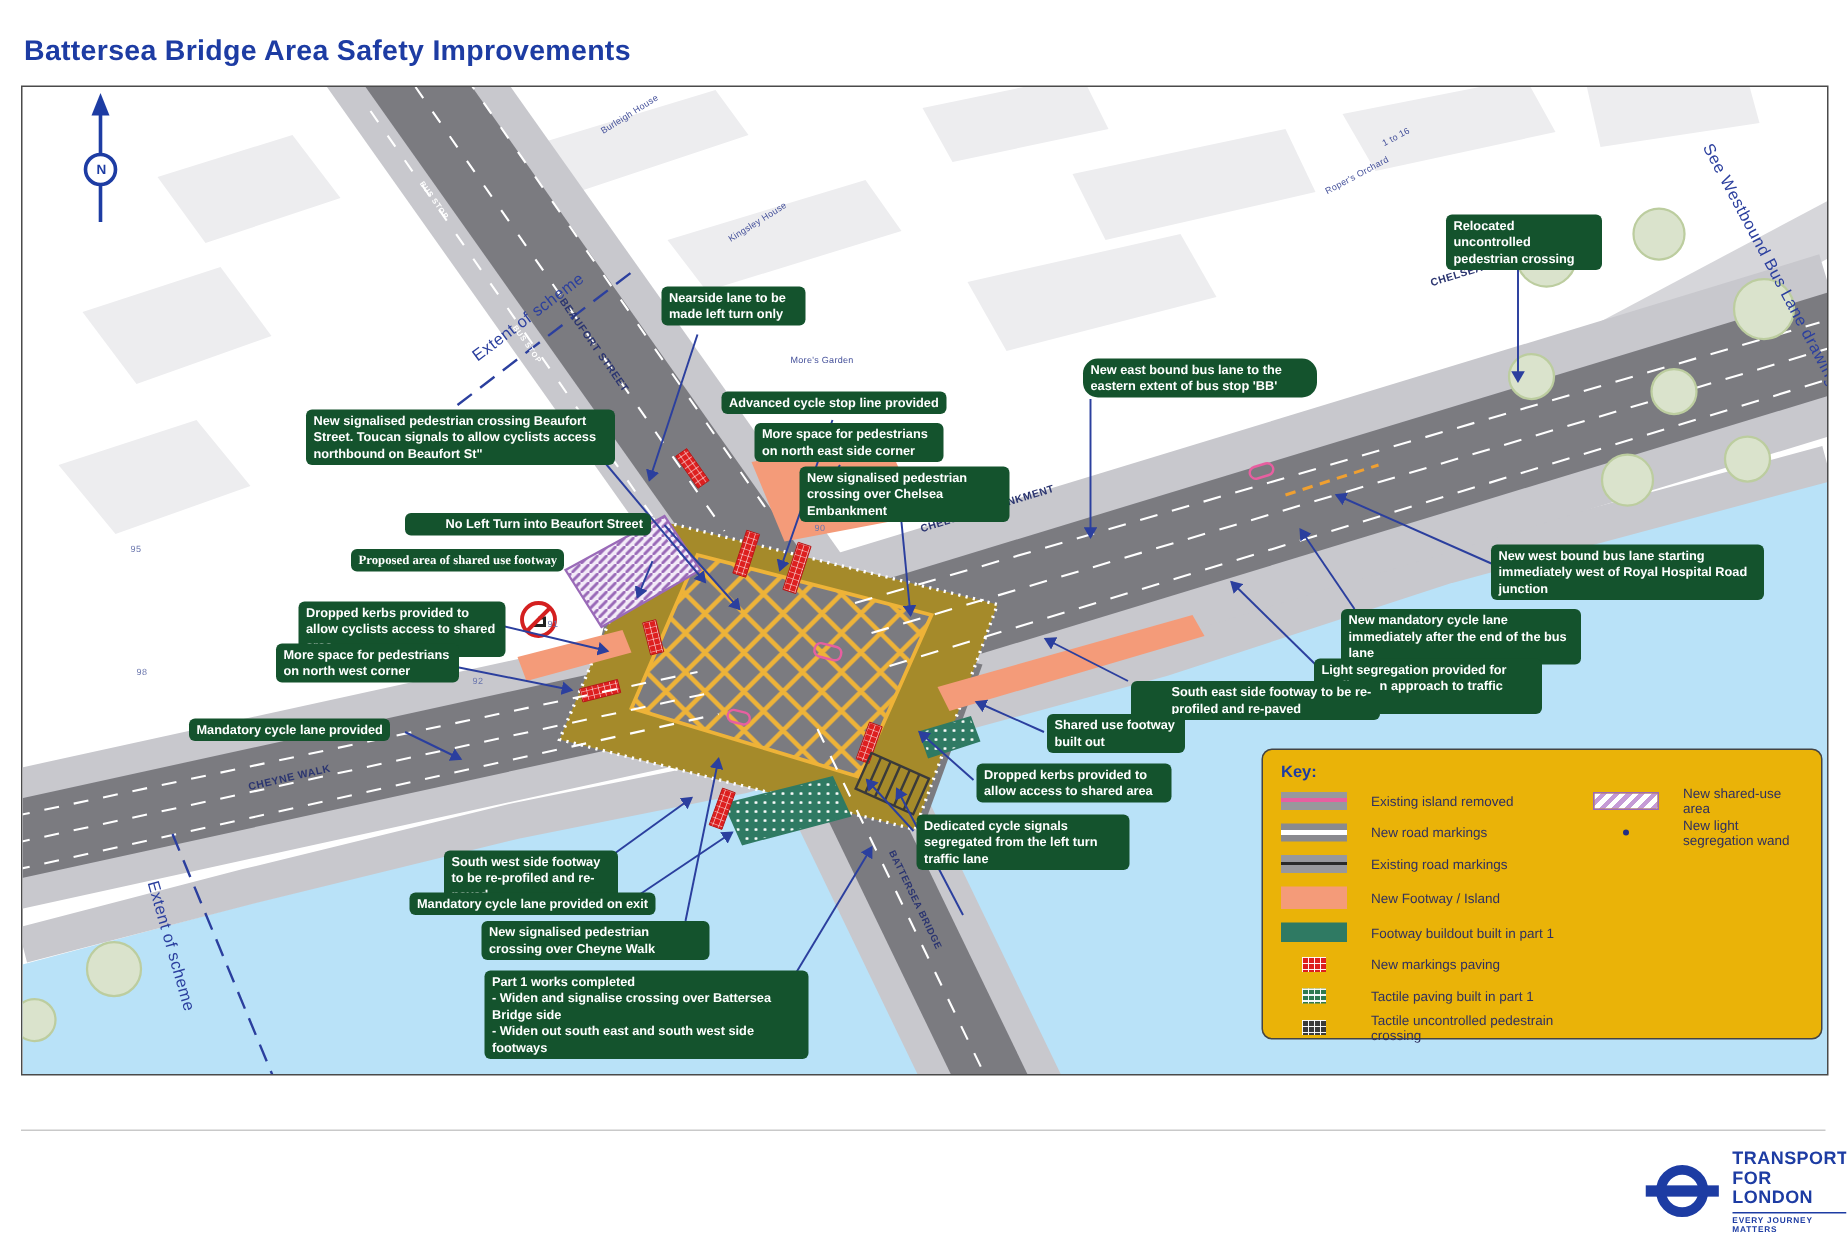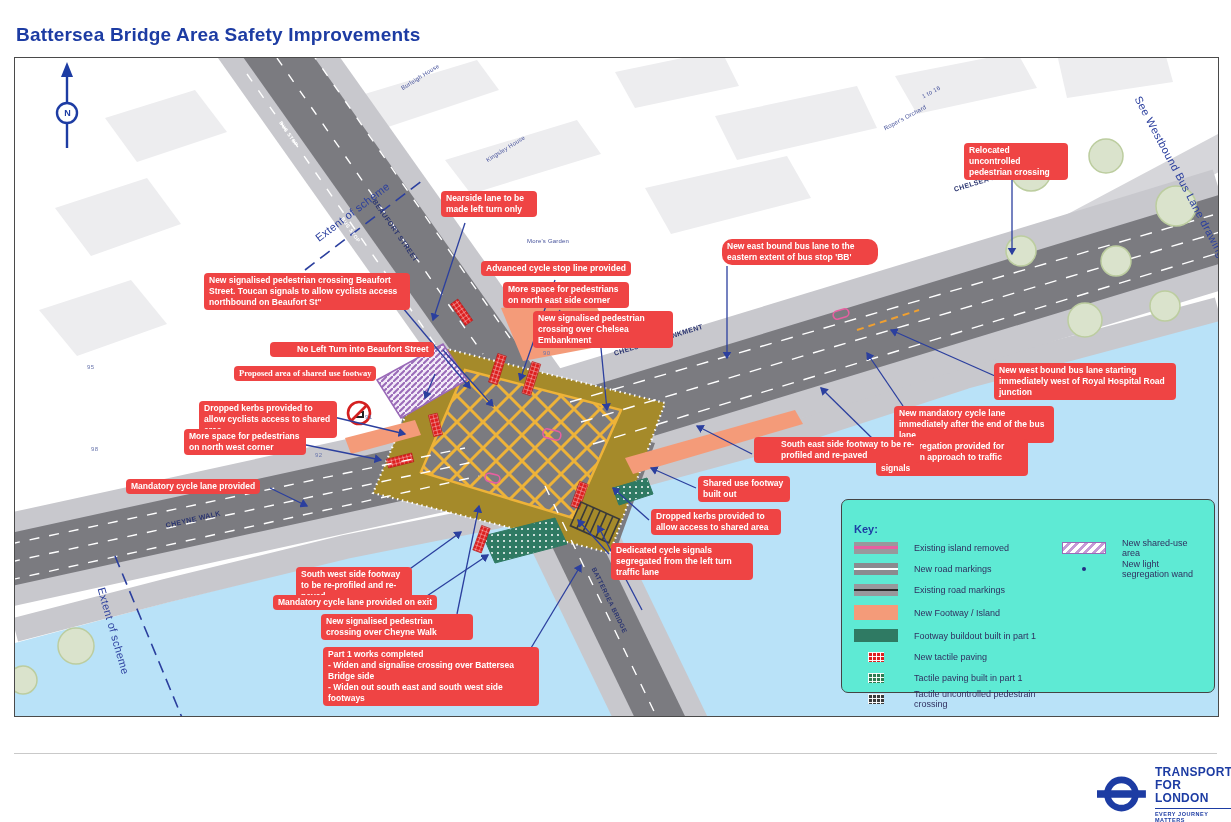--- a/index.html
+++ b/index.html
@@ -1,33 +1,33 @@
 <!DOCTYPE html>
 <html><head>
 <meta charset="utf-8">
 <style>
   html,body{margin:0;padding:0;background:#fff;}
   .page{position:relative;width:1231px;height:822px;background:#fff;font-family:"Liberation Sans",sans-serif;overflow:hidden;}
   .title{position:absolute;left:16px;top:24px;font-size:19px;font-weight:bold;color:#1d3ca3;letter-spacing:.2px;}
   .map{position:absolute;left:14px;top:57px;width:1203px;height:658px;border:1px solid #4a4a4a;background:#fff;overflow:hidden;}
   .map svg{position:absolute;left:0;top:0;}
   
-  .callout{position:absolute;background:#ef4444;color:#fff;font-size:8.5px;font-weight:bold;
+  .callout{position:absolute;background:#14532d;color:#fff;font-size:8.5px;font-weight:bold;
            line-height:1.3;padding:2px 5px;border-radius:4px;white-space:pre-line;z-index:6;}
   
   .lbl{position:absolute;color:#2b3570;font-size:7px;font-weight:bold;letter-spacing:.4px;transform-origin:0 0;z-index:4;white-space:nowrap;}
   .lbl.small{font-size:6px;font-weight:normal;color:#44509a;letter-spacing:.2px;}
   .lbl.num{font-size:6px;font-weight:normal;color:#6a76ad;}
   .lbl.extent{font-size:11px;font-weight:normal;color:#2b3f9e;letter-spacing:.3px;}
   .lbl.see{font-size:11px;font-weight:normal;color:#2b3f9e;}
   .lbl.busstop{font-size:5px;color:#fff;font-weight:bold;letter-spacing:.5px;}
   .north-n{position:absolute;left:46px;top:50px;width:13px;text-align:center;font-size:9px;font-weight:bold;color:#1d3ca3;z-index:4;}
   
-  .key{position:absolute;left:826px;top:441px;width:374px;height:194px;background:#5eead4;border:1.5px solid #444;
-       border-radius:7px;padding:23px 12px;box-sizing:border-box;z-index:7;}
+  .key{position:absolute;left:826px;top:441px;width:374px;height:194px;background:#eab308;border:1.5px solid #444;
+       border-radius:7px;padding:9px 12px;box-sizing:border-box;z-index:7;}
   .key-title{color:#1d3ca3;font-weight:bold;font-size:11px;margin-bottom:7px;}
   .key-cols{display:flex;}
   .kcol-l{width:208px;}
   .kcol-r{flex:1;}
   .krow{display:flex;align-items:center;height:12px;margin-bottom:9px;}
   .krow.tall{height:15px;margin-bottom:8px;}
   .swz{width:44px;display:flex;justify-content:center;align-items:center;margin-right:16px;flex:none;}
   .bar{width:44px;height:12px;}
   .sw-island{background:linear-gradient(to bottom,#98989c 0 36%,#e75fa0 36% 56%,#98989c 56% 100%);}
   .sw-newmark{background:linear-gradient(to bottom,#8a8a8f 0 38%,#fff 38% 62%,#8a8a8f 62% 100%);}
@@ -256,21 +256,21 @@
     <div class="callout" style="left:169px;top:371px;width:112px;">More space for pedestrians on north west corner</div>
     <div class="callout" style="left:111px;top:421px;">Mandatory cycle lane provided</div>
     <div class="callout" style="left:466px;top:203px;">Advanced cycle stop line provided</div>
     <div class="callout" style="left:488px;top:224px;width:116px;">More space for pedestrians on north east side corner</div>
     <div class="callout" style="left:518px;top:253px;width:130px;">New signalised pedestrian crossing over Chelsea Embankment</div>
     <div class="callout" style="left:707px;top:181px;width:146px;border-radius:10px;">New east bound bus lane to the eastern extent of bus stop 'BB'</div>
     <div class="callout" style="left:949px;top:85px;width:94px;">Relocated uncontrolled pedestrian crossing</div>
     <div class="callout" style="left:979px;top:305px;width:172px;">New west bound bus lane starting immediately west of Royal Hospital Road junction</div>
     <div class="callout" style="left:879px;top:348px;width:150px;">New mandatory cycle lane immediately after the end of the bus lane</div>
     <div class="callout" style="left:861px;top:381px;width:142px;">Light segregation provided for cyclists on approach to traffic signals</div>
-    <div class="callout" style="left:739px;top:379px;width:134px;padding-left:27px;">South east side footway to be re-profiled and re-paved</div>
+    <div class="callout" style="left:739px;top:396px;width:134px;padding-left:27px;">South east side footway to be re-profiled and re-paved</div>
     <div class="callout" style="left:683px;top:418px;width:82px;">Shared use footway built out</div>
     <div class="callout" style="left:636px;top:451px;width:120px;">Dropped kerbs provided to allow access to shared area</div>
     <div class="callout" style="left:596px;top:485px;width:132px;">Dedicated cycle signals segregated from the left turn traffic lane</div>
     <div class="callout" style="left:281px;top:509px;width:106px;">South west side footway to be re-profiled and re-paved</div>
     <div class="callout" style="left:258px;top:537px;">Mandatory cycle lane provided on exit</div>
     <div class="callout" style="left:306px;top:556px;width:142px;">New signalised pedestrian crossing over Cheyne Walk</div>
     <div class="callout" style="left:308px;top:589px;width:206px;">Part 1 works completed
 - Widen and signalise crossing over Battersea Bridge side
 - Widen out south east and south west side footways</div>
 
@@ -305,21 +305,21 @@
           <div class="krow tall">
               <span class="swz">
                 <span class="sw-buildout"></span>
               </span>
               <span class="klabel">Footway buildout built in part 1</span>
             </div>
           <div class="krow">
               <span class="swz">
                 <span class="gridsw red"></span>
               </span>
-              <span class="klabel">New tactile paving</span>
+              <span class="klabel">New markings paving</span>
             </div>
           <div class="krow">
               <span class="swz">
                 <span class="gridsw green"></span>
               </span>
               <span class="klabel">Tactile paving built in part 1</span>
             </div>
           <div class="krow">
               <span class="swz">
                 <span class="gridsw black"></span>

